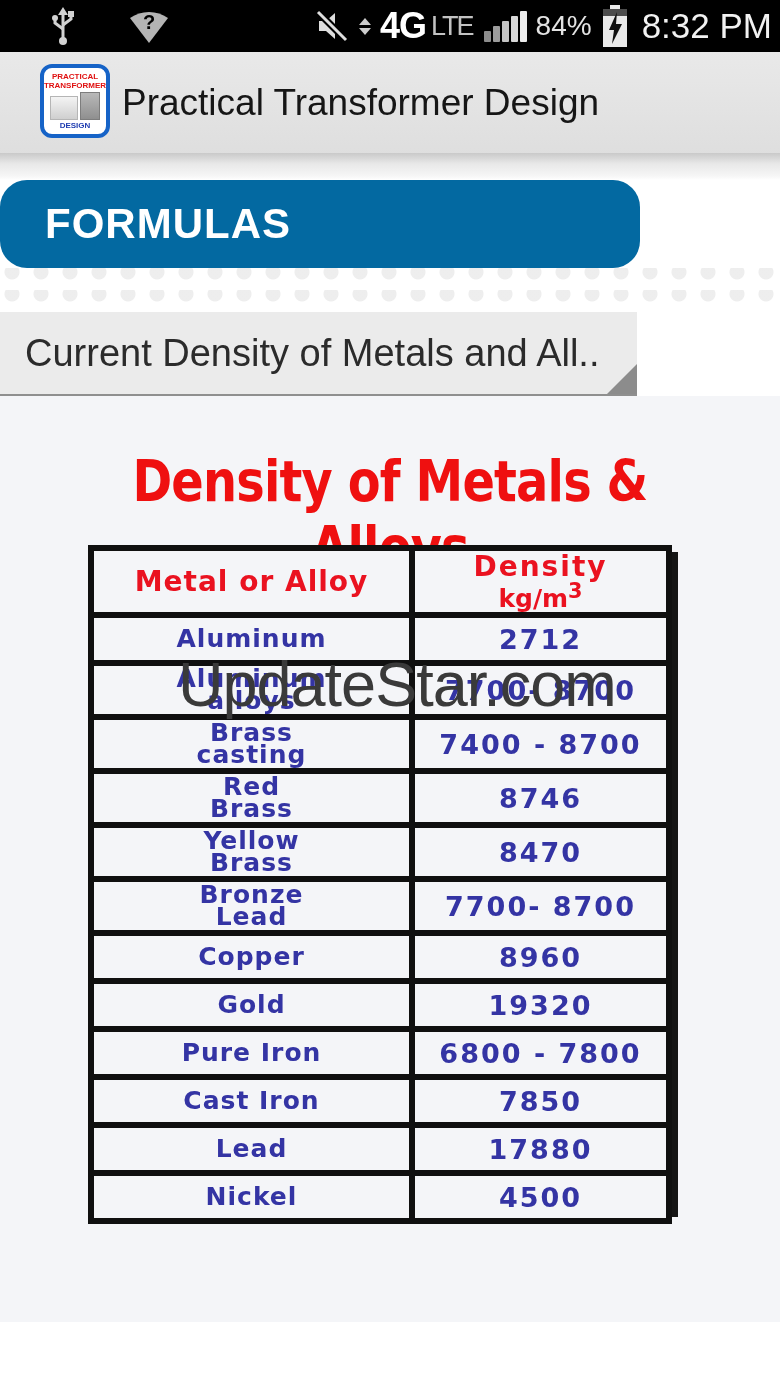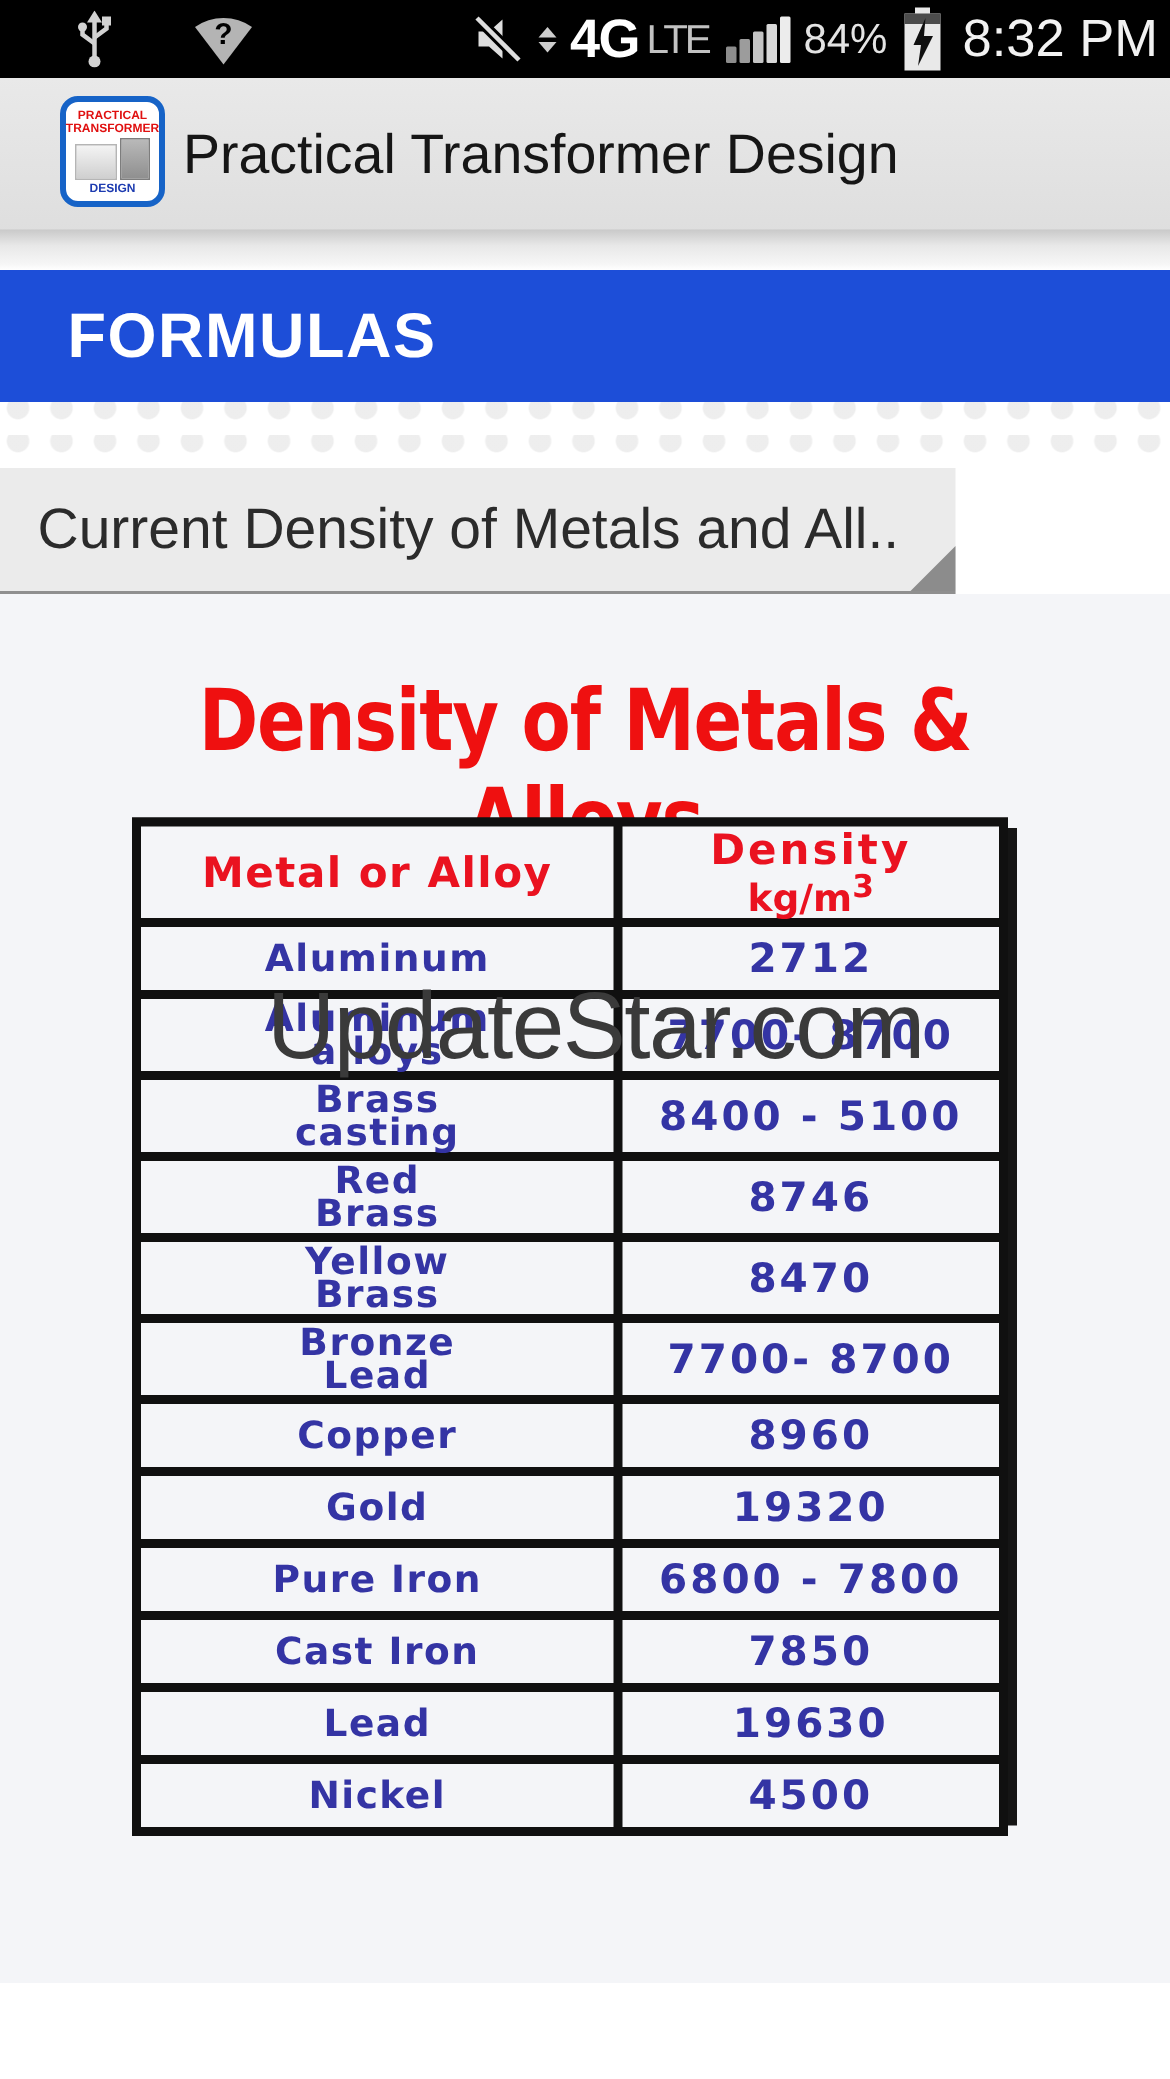--- a/index.html
+++ b/index.html
@@ -31,22 +31,22 @@
   .app-icon .icmid{display:flex;gap:2px;align-items:flex-end;}
   .app-icon .icmid .blk1{width:26px;height:22px;background:linear-gradient(#f4f4f4,#cfcfcf);border:1px solid #b5b5b5;}
   .app-icon .icmid .blk2{width:18px;height:26px;background:linear-gradient(#b9b9b9,#8f8f8f);border:1px solid #7d7d7d;}
   .app-icon .icbot{color:#1d3bb0;font-size:8px;font-weight:bold;}
   .app-title{position:absolute;left:122px;top:0;height:101px;display:flex;align-items:center;
              color:#161616;font-size:37px;}
   .header-shadow{position:absolute;top:153px;left:0;width:780px;height:27px;
                  background:linear-gradient(180deg,#c9c9c9 0%,#e8e8e8 40%,#f6f6f6 85%,#ffffff 100%);}
 
   
-  .banner{position:absolute;top:180px;left:0;width:780px;height:88px;background:#1d4ed8;
-          display:flex;align-items:center;}
+  .banner{position:absolute;top:180px;left:0;width:640px;height:88px;background:#0369a1;
+          display:flex;align-items:center;border-radius:27px;}
   .banner span{color:#ffffff;font-weight:bold;font-size:42px;letter-spacing:1px;margin-left:45px;}
   .scallop{position:absolute;top:268px;left:0;width:780px;height:44px;background:#ffffff;
            background-image:radial-gradient(circle at 12px 4px,rgba(160,160,160,.18) 7px,transparent 8px);
            background-size:29px 22px;}
 
   
   .spinner{position:absolute;top:312px;left:0;width:637px;height:82px;background:#ebebeb;
            border-bottom:2px solid #8f8f8f;}
   .spinner .label{position:absolute;left:25px;top:0;height:82px;display:flex;align-items:center;
                   color:#2b2b2b;font-size:38px;}
@@ -186,21 +186,21 @@
           <div>Aluminum</div>
           <div>alloys</div>
         </div>
         <div class="tcell c2 value">7700- 8700</div>
       </div>
       <div class="trow">
         <div class="tcell c1 name">
           <div>Brass</div>
           <div>casting</div>
         </div>
-        <div class="tcell c2 value">8400 - 5100</div>
+        <div class="tcell c2 value">7400 - 8700</div>
       </div>
       <div class="trow">
         <div class="tcell c1 name">
           <div>Red</div>
           <div>Brass</div>
         </div>
         <div class="tcell c2 value">8746</div>
       </div>
       <div class="trow">
         <div class="tcell c1 name">
@@ -237,21 +237,21 @@
       <div class="trow">
         <div class="tcell c1 name">
           <div>Cast Iron</div>
         </div>
         <div class="tcell c2 value">7850</div>
       </div>
       <div class="trow">
         <div class="tcell c1 name">
           <div>Lead</div>
         </div>
-        <div class="tcell c2 value">19630</div>
+        <div class="tcell c2 value">17880</div>
       </div>
       <div class="trow">
         <div class="tcell c1 name">
           <div>Nickel</div>
         </div>
         <div class="tcell c2 value">4500</div>
       </div>
     </div>
 
   <div class="watermark">UpdateStar.com</div>

